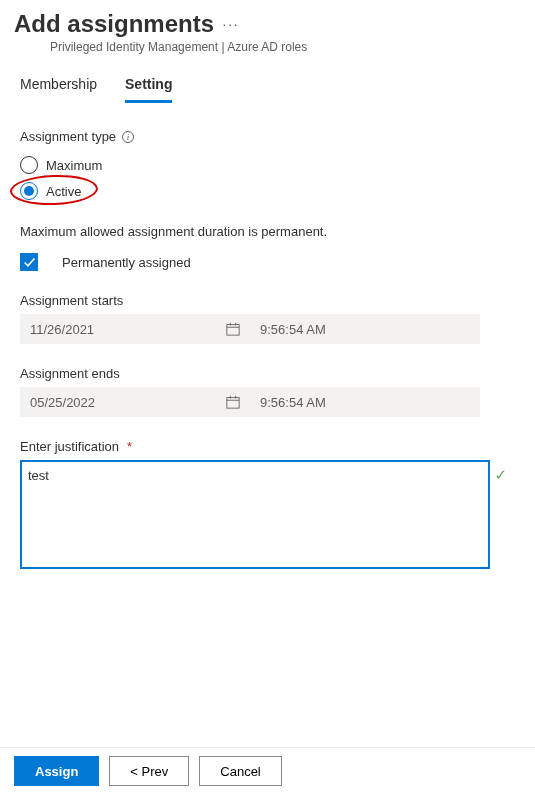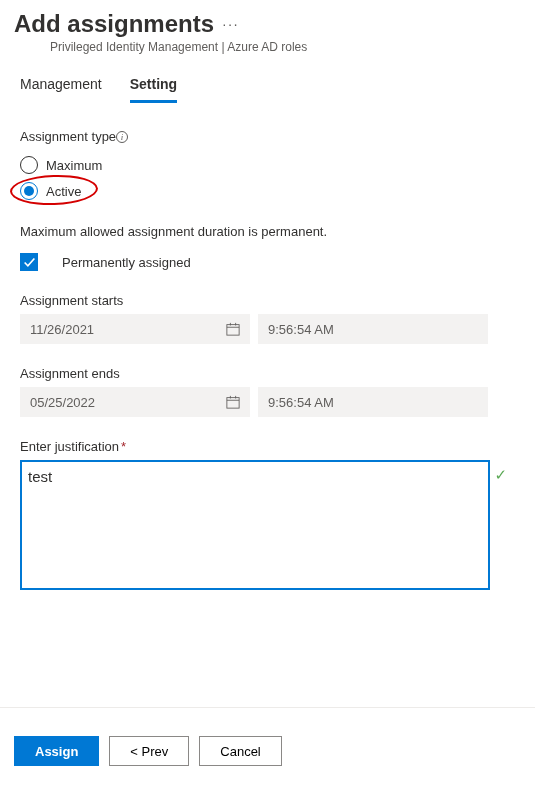--- a/index.html
+++ b/index.html
@@ -24,21 +24,21 @@
       color: #323130;
       cursor: pointer;
       border-bottom: 3px solid transparent;
     }
     .tab.active {
       font-weight: 600;
       border-bottom-color: #0078d4;
       color: #323130;
     }
     .content { padding: 26px 20px 0; }
-    .field-label { font-size: 13px; color: #323130; display: flex; align-items: center; gap: 0; }
+    .field-label { font-size: 13px; color: #323130; display: flex; align-items: center; gap: 6px; }
     .info-icon {
       width: 12px; height: 12px; border: 1px solid #605e5c; border-radius: 50%;
       display: inline-flex; align-items: center; justify-content: center;
       font-size: 9px; color: #605e5c; font-style: italic; font-family: serif;
     }
     .radio-group { margin-top: 8px; }
     .radio-row {
       display: flex; align-items: center; gap: 8px;
       padding: 4px 0; font-size: 13px; cursor: pointer;
       position: relative;
@@ -65,47 +65,47 @@
     .checkbox-row {
       display: flex; align-items: center; gap: 24px;
       margin-top: 14px; font-size: 13px; cursor: pointer;
     }
     .checkbox {
       width: 18px; height: 18px; background: #0078d4;
       display: inline-flex; align-items: center; justify-content: center;
     }
     .checkbox svg { width: 13px; height: 13px; }
     .section { margin-top: 22px; }
-    .datetime-row { display: flex; gap: 8px; margin-top: 6px; }
+    .datetime-row { display: flex; margin-top: 6px; }
     .date-input, .time-input {
       background: #f3f2f1; border: none; height: 30px;
       font-size: 13px; color: #605e5c; padding: 0 10px;
       display: flex; align-items: center; position: relative;
     }
     .date-input { flex: 0 0 230px; justify-content: space-between; }
     .time-input { flex: 0 0 230px; }
     .cal-icon { width: 14px; height: 14px; }
     .required { color: #a4262c; margin-left: 2px; }
     .justify-wrap { position: relative; margin-top: 6px; }
     textarea {
-      width: 470px; height: 130px;
+      width: 470px; height: 109px;
       border: 2px solid #0078d4;
-      font-family: inherit; font-size: 15px;
+      font-family: inherit; font-size: 13px;
       padding: 6px 28px 6px 6px;
       resize: none; outline: none;
       color: #323130;
     }
     .check-icon {
       position: absolute; right: 8px; top: 6px;
       color: #5aa854; font-size: 15px;
     }
     .footer {
       position: absolute; bottom: 0; left: 0; right: 0;
       border-top: 1px solid #edebe9;
-      padding: 28px 14px;
+      padding: 8px 14px;
       display: flex; gap: 10px;
     }
     .btn {
       height: 30px; padding: 0 20px; font-size: 13px;
       border: 1px solid #8a8886; background: #fff; cursor: pointer;
       display: inline-flex; align-items: center; justify-content: center;
       min-width: 78px;
     }
     .btn.primary {
       background: #0078d4; border-color: #0078d4; color: #fff; font-weight: 600;
@@ -116,21 +116,21 @@
 
 <div class="header">
   <div class="title-row">
     <h1>Add assignments</h1>
     <span class="more-dots">···</span>
   </div>
   <div class="breadcrumb">Privileged Identity Management | Azure AD roles</div>
 </div>
 
 <div class="tabs">
-  <div class="tab">Management</div>
+  <div class="tab">Membership</div>
   <div class="tab active">Setting</div>
 </div>
 
 <div class="content">
   <div class="field-label">
     <span>Assignment type</span>
     <span class="info-icon">i</span>
   </div>
 
   <div class="radio-group">

